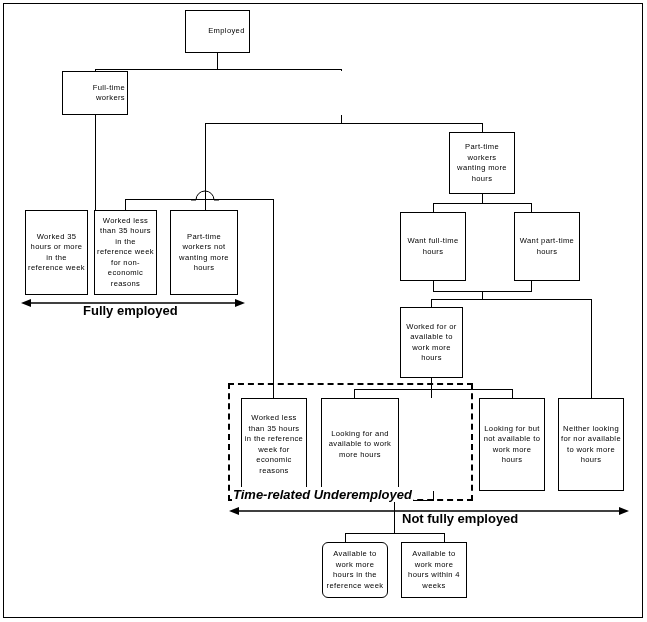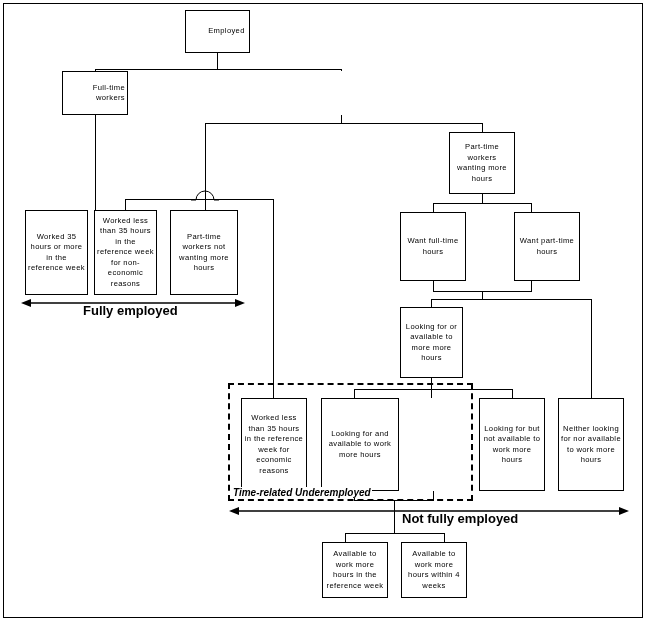--- a/index.html
+++ b/index.html
@@ -66,21 +66,21 @@
     position: absolute;
     font-size: 13px;
     font-weight: bold;
     color: #000000;
     z-index: 8;
     white-space: nowrap;
     text-align: right;
   }
   .caption-italic {
     position: absolute;
-    font-size: 10px;
+    font-size: 13px;
     font-style: italic;
     font-weight: bold;
     color: #000000;
     z-index: 9;
     white-space: nowrap;
     background: #ffffff;
     padding: 0 1px;
   }
   .arrowline {
     position: absolute;
@@ -180,41 +180,41 @@
 
   <div class="node" style="left:400px; top:212px; width:66px; height:69px;">
     <span>Want full-time hours</span>
   </div>
 
   <div class="node" style="left:514px; top:212px; width:66px; height:69px;">
     <span>Want part-time hours</span>
   </div>
 
   <div class="node" style="left:400px; top:307px; width:63px; height:71px;">
-    <span>Looking for or available to more more hours</span>
+    <span>Worked for or available to work more hours</span>
   </div>
 
   <div class="node" style="left:241px; top:398px; width:66px; height:93px;">
     <span>Worked less than 35 hours in the reference week for economic reasons</span>
   </div>
 
   <div class="node" style="left:321px; top:398px; width:78px; height:93px;">
     <span>Looking for and available to work more hours</span>
   </div>
 
 
   <div class="node" style="left:479px; top:398px; width:66px; height:93px;">
     <span>Looking for but not available to work more hours</span>
   </div>
 
   <div class="node" style="left:558px; top:398px; width:66px; height:93px;justify-content:center;">
     <span>Neither looking for nor available to work more hours</span>
   </div>
 
-  <div class="node" style="left:322px; top:542px; width:66px; height:56px;">
+  <div class="node" style="left:322px; top:542px; width:66px; height:56px;border-radius:6px;">
     <span>Available to work more hours in the reference week</span>
   </div>
 
   <div class="node" style="left:401px; top:542px; width:66px; height:56px;">
     <span>Available to work more hours within 4 weeks</span>
   </div>
 
   <div class="dashbox" style="left:228px; top:383px; width:245px; height:118px;"></div>
 
   <div class="caption-italic" style="left:232px; top:487px;">Time-related Underemployed</div>

